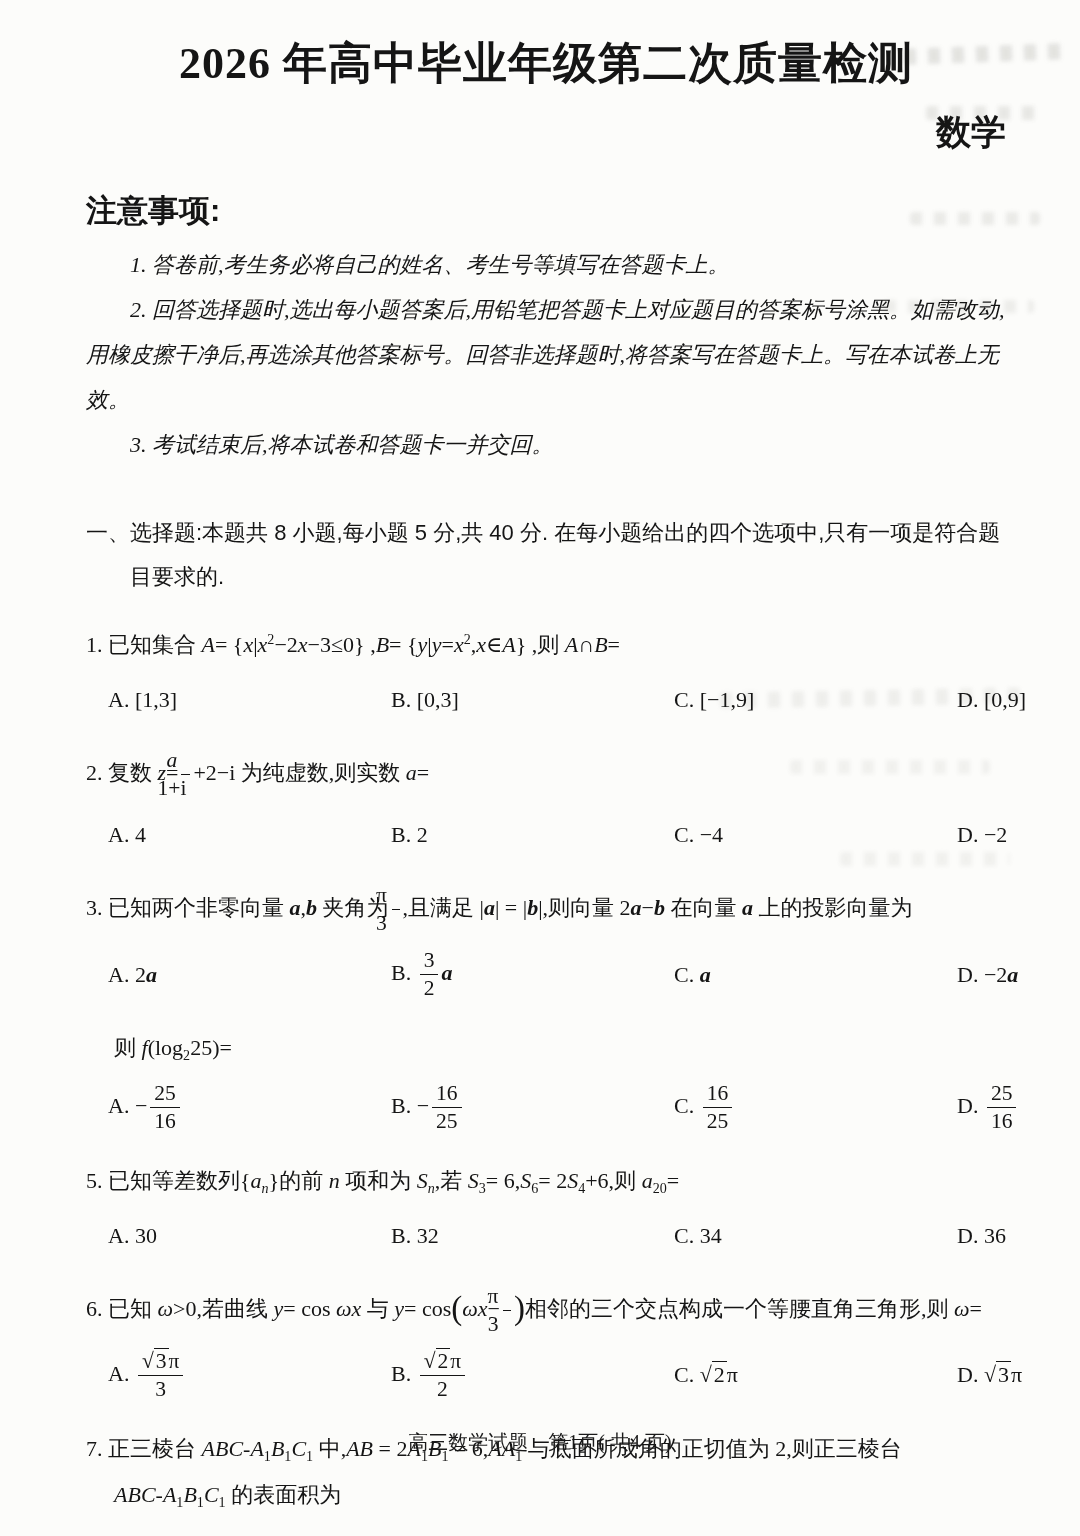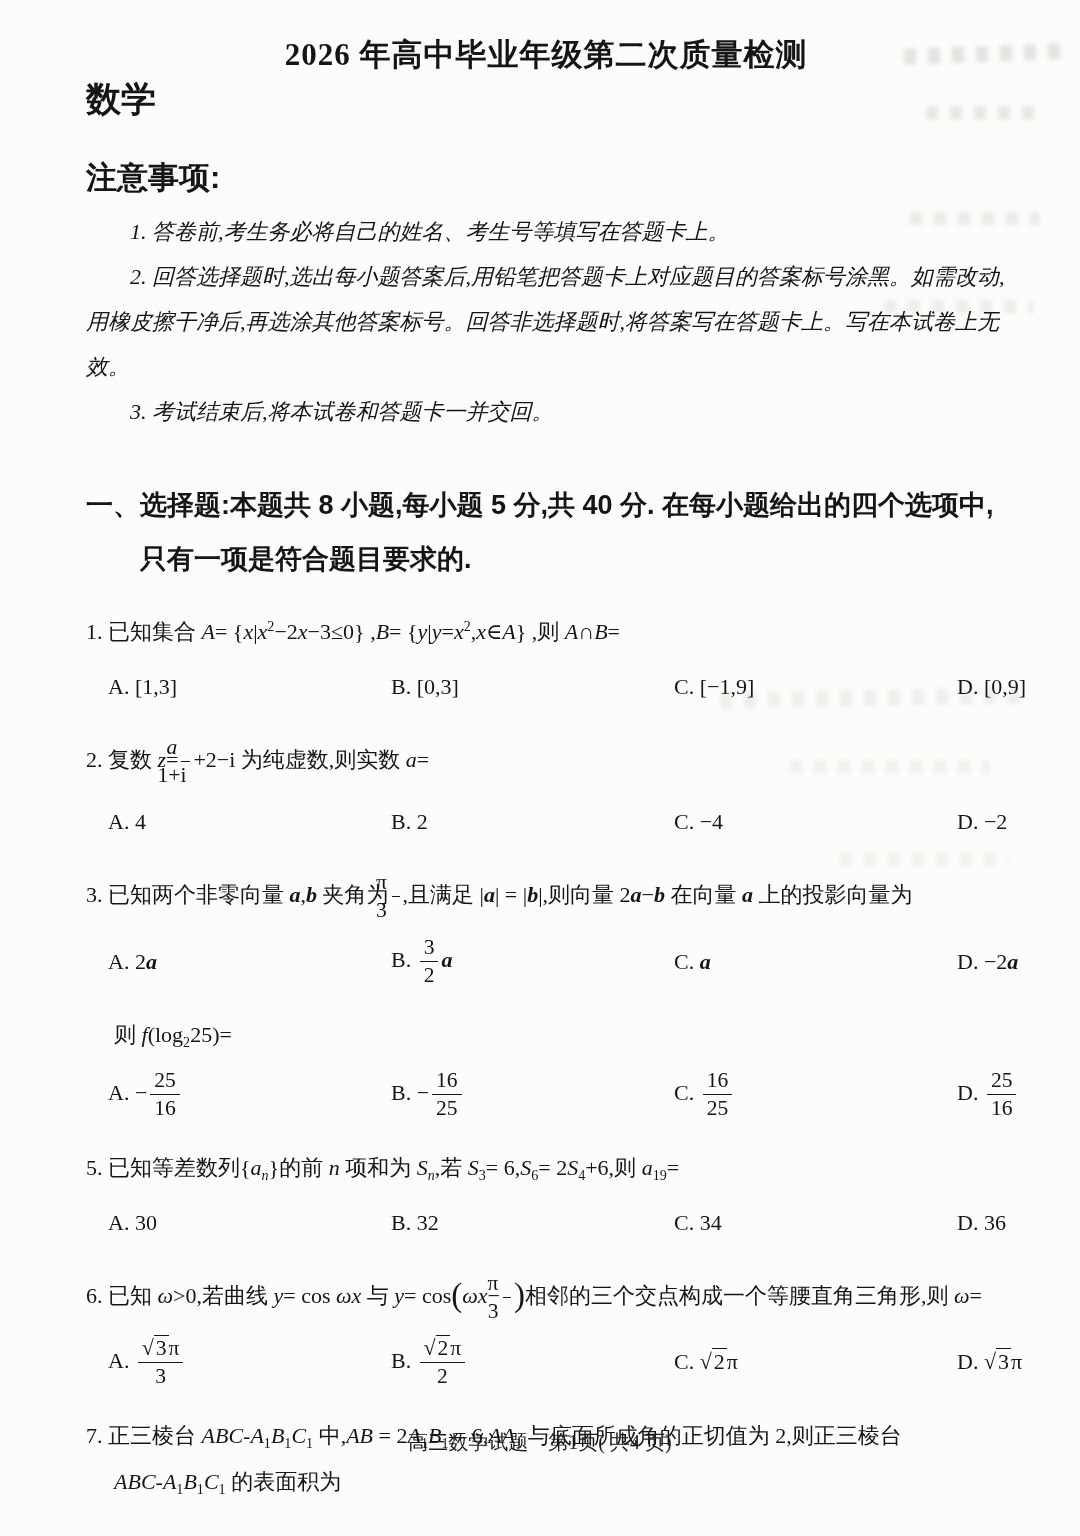--- a/index.html
+++ b/index.html
@@ -8,42 +8,42 @@
     background:#fcfcfa;
     color:#151515;
     font-family:"Liberation Serif","DejaVu Serif",serif;
     position:relative;
     overflow:hidden;
   }
   .page{padding:26px 74px 0 86px;position:relative;}
 
   .title{
     margin:8px 0 0;text-align:center;
-    font-size:31px;font-weight:700;letter-spacing:1px;
+    font-size:44px;font-weight:700;letter-spacing:1px;
     font-family:"Liberation Serif","DejaVu Serif",serif;
   }
   .subject{
-    margin:0 0 0;text-align:left;
+    margin:16px 0 0;text-align:right;
     font-size:35px;font-weight:700;
   }
 
   .notice{margin-top:34px;}
   .notice-label{
     font-family:"Liberation Sans","DejaVu Sans",sans-serif;
     font-weight:700;font-size:31px;
   }
   .notice-item{
     margin:0;font-size:22px;line-height:2.05;text-indent:2em;font-style:italic;
   }
   .notice-item:first-of-type{margin-top:10px;}
 
   .section-heading{
     margin-top:44px;
     font-family:"Liberation Sans","DejaVu Sans",sans-serif;
-    font-weight:700;font-size:27px;line-height:2.0;
+    font-weight:400;font-size:22px;line-height:2.0;
     padding-left:2em;text-indent:-2em;
   }
 
   .question{margin-top:24px;font-size:22px;}
   .stem{line-height:2.0;padding-left:28px;text-indent:-28px;}
   .stem2{line-height:2.0;padding-left:28px;margin-top:2px;}
   .options{
     margin:10px 0 0 22px;
     display:grid;grid-template-columns:262px 262px 262px auto;
     align-items:center;font-size:22px;min-height:46px;gap:21px;
@@ -168,21 +168,21 @@
             <span class="den">25</span>
           </span></span>
       <span class="option">D. <span class="frac">
             <span class="num">25</span>
             <span class="den">16</span>
           </span></span>
     </div>
   </div>
 
   <div class="question">
-    <div class="stem">5. 已知等差数列{<i>a</i><sub><i>n</i></sub>}的前 <i>n</i> 项和为 <i>S</i><sub><i>n</i></sub>,若 <i>S</i><sub>3</sub>= 6,<i>S</i><sub>6</sub>= 2<i>S</i><sub>4</sub>+6,则 <i>a</i><sub>19</sub>=</div>
+    <div class="stem">5. 已知等差数列{<i>a</i><sub><i>n</i></sub>}的前 <i>n</i> 项和为 <i>S</i><sub><i>n</i></sub>,若 <i>S</i><sub>3</sub>= 6,<i>S</i><sub>6</sub>= 2<i>S</i><sub>4</sub>+6,则 <i>a</i><sub>20</sub>=</div>
     <div class="options">
       <span class="option">A. 30</span>
       <span class="option">B. 32</span>
       <span class="option">C. 34</span>
       <span class="option">D. 36</span>
     </div>
   </div>
 
   <div class="question">
     <div class="stem">6. 已知 <i>ω</i>&gt;0,若曲线 <i>y</i>= cos <i>ωx</i> 与 <i>y</i>= cos<span class="big">(</span><i>ωx</i>−<span class="frac">

